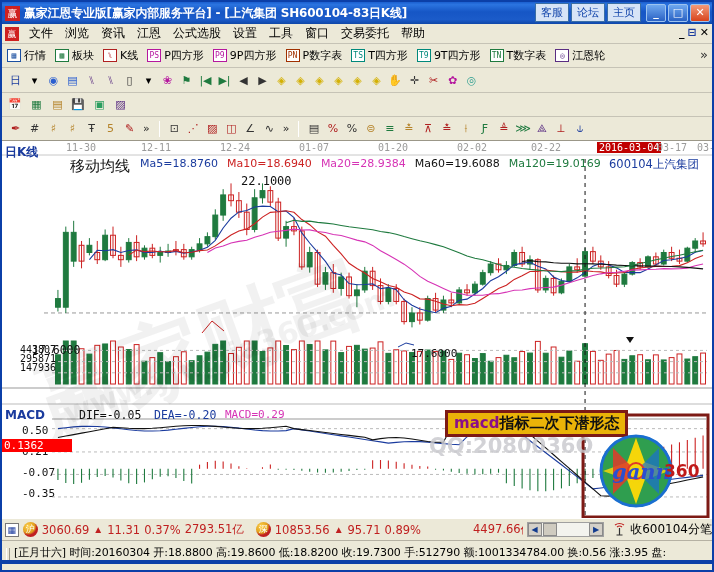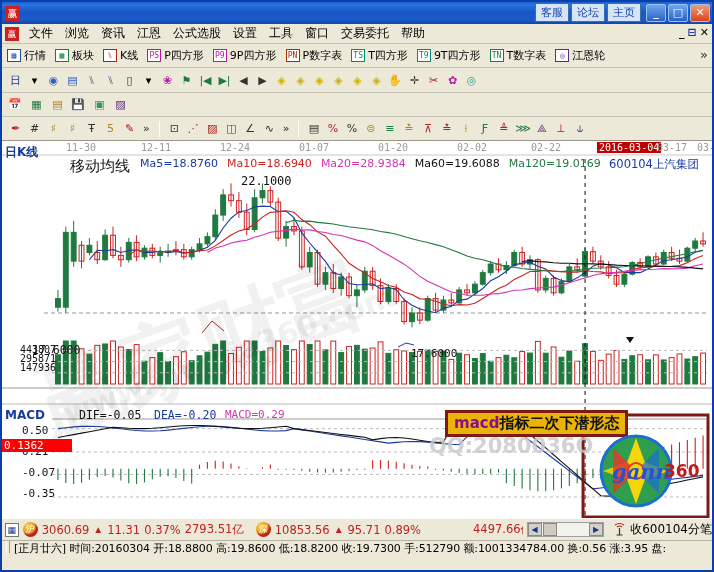--- a/index.html
+++ b/index.html
@@ -197,24 +197,24 @@
   .hs-btn { width: 14px; height: 13px; background: #d4d0c8; border: 1px solid #8a8a8a;
             font-size: 8px; line-height: 11px; text-align: center; color:#123b8e;
             font-family:"DejaVu Sans", sans-serif;}
   .hs-thumb { width: 14px; height: 13px; background: #cfcbc0; border:1px solid #8a8a8a; margin-left:1px;}
   .hs-track { flex: 1; }
   .st-tail { display:flex; align-items:center; gap:3px; margin-left: 4px; }
   .st-tail-lbl { font-size: 12px; color:#000; white-space:nowrap;
                  font-family:"DejaVu Sans", sans-serif; }
 
   .databar {
-    height: 33px;
+    height: 20px;
     background: #ece9d8;
     border-top: 1px solid #b5b1a3;
-    display: flex; align-items: flex-start;
+    display: flex; align-items: flex-end;
     padding-left: 4px;
     overflow: hidden;
   }
   .databar .dtxt { font-size: 11px; color: #000; white-space: nowrap; letter-spacing: -0.1px;
                    font-family: "DejaVu Sans", sans-serif; }
   .grip { width:4px; height:12px; border-left:1px solid #fff; border-right:1px solid #9b9788; margin-right:4px;}
   .bottomline { height:4px; background:#0b3fa8; }
 
   
   .annot {
@@ -241,20 +241,21 @@
     border-radius: 50%;
   }
 </style>
 </head>
 <body>
 
 <div id="app">
 
   <div class="titlebar">
     <div class="tb-logo">赢</div>
+    <div class="tb-title">赢家江恩专业版[赢家内部服务平台] - [上汽集团   SH600104-83日K线]</div>
     <div class="tb-right">
       <button class="tb-btn">客服</button>
       <button class="tb-btn">论坛</button>
       <button class="tb-btn">主页</button>
       <div class="win-btns">
         <div class="win-b">
             <i>_</i>
           </div>
         <div class="win-b">
             <i>□</i>

